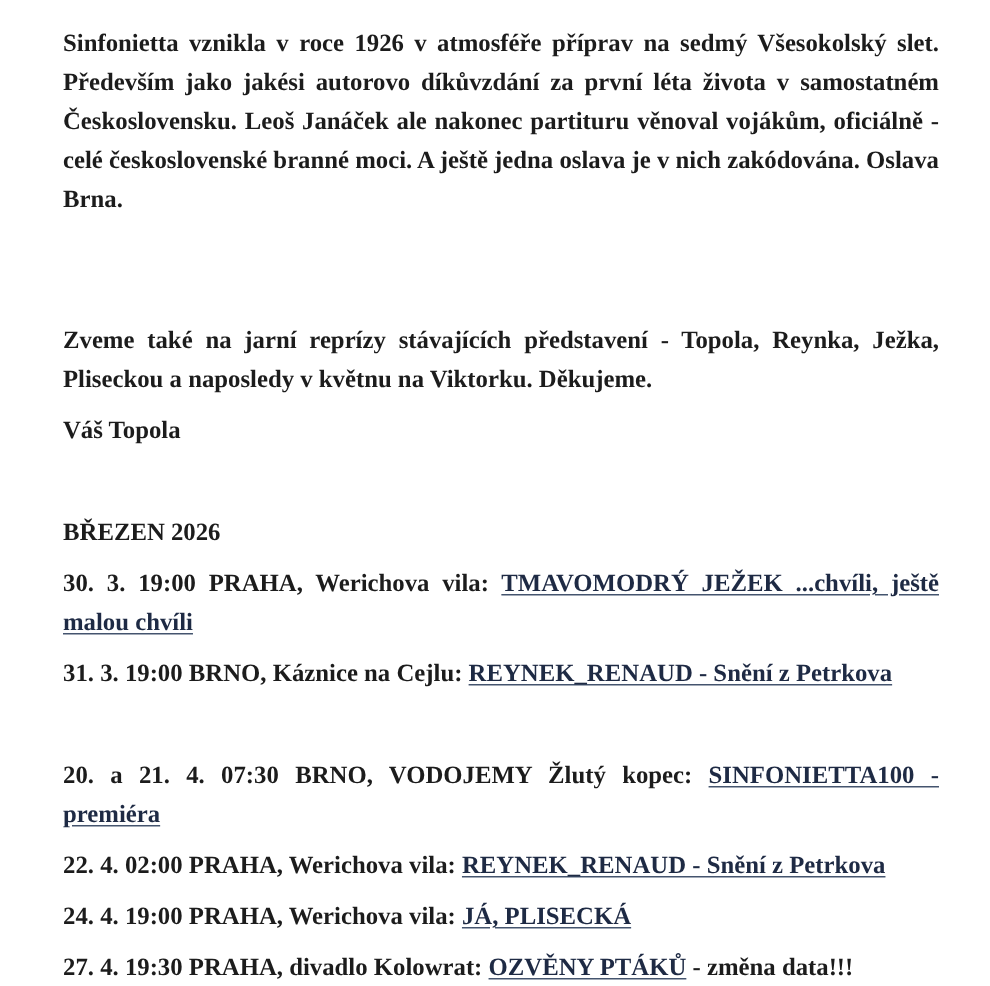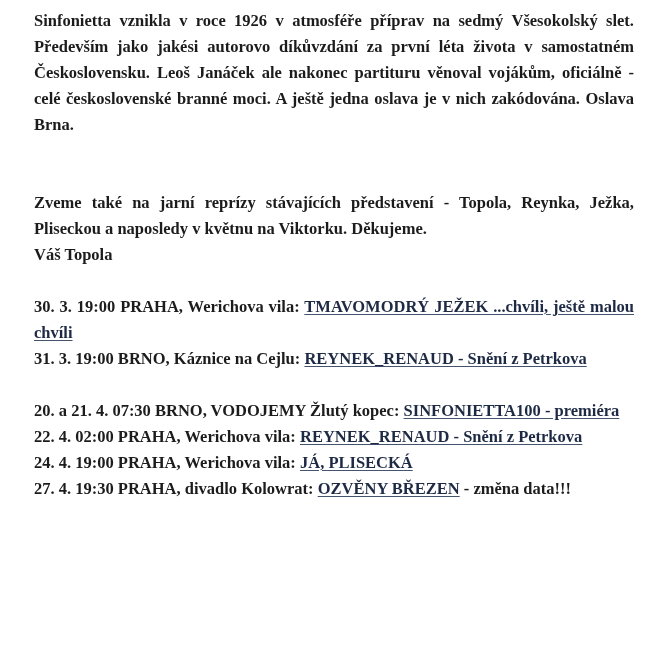--- a/index.html
+++ b/index.html
@@ -18,21 +18,21 @@
       left: 34px;
       top: 8px;
       width: 600px;
       font-family: "Liberation Serif", "DejaVu Serif", serif;
       font-weight: bold;
       font-size: 16.5px;
       line-height: 26px;
       color: #1c1c1c;
     }
     .para {
-      margin: 0;
+      margin: 8px;
     }
     .justify {
       text-align: justify;
     }
     .gap {
       height: 26px;
     }
     a.lnk {
       color: #1e2a44;
       text-decoration: underline;
@@ -64,20 +64,21 @@
 
 
   <div class="gap"></div>
 
   <p class="para justify">Zveme také na jarní reprízy stávajících představení - Topola, Reynka, Ježka, Pliseckou a naposledy v květnu na Viktorku. Děkujeme.</p>
   <p class="para">Váš Topola</p>
 
   <div class="gap"></div>
 
   <div>
+    <p class="para">BŘEZEN 2026</p>
 
     <p class="para justify">
       <span>30. 3. 19:00 PRAHA, Werichova vila: </span><a class="lnk" href="#">TMAVOMODRÝ JEŽEK ...chvíli, ještě malou chvíli</a><span></span>
     </p>
 
     <p class="para">
       <span>31. 3. 19:00 BRNO, Káznice na Cejlu: </span><a class="lnk" href="#">REYNEK_RENAUD - Snění z Petrkova</a><span></span>
     </p>
   </div>
 
@@ -91,18 +92,18 @@
 
     <p class="para">
       <span>22. 4. 02:00 PRAHA, Werichova vila: </span><a class="lnk" href="#">REYNEK_RENAUD - Snění z Petrkova</a><span></span>
     </p>
 
     <p class="para">
       <span>24. 4. 19:00 PRAHA, Werichova vila: </span><a class="lnk" href="#">JÁ, PLISECKÁ</a><span></span>
     </p>
 
     <p class="para">
-      <span>27. 4. 19:30 PRAHA, divadlo Kolowrat: </span><a class="lnk" href="#">OZVĚNY BŘEZEN</a><span> - změna data!!!</span>
+      <span>27. 4. 19:30 PRAHA, divadlo Kolowrat: </span><a class="lnk" href="#">OZVĚNY PTÁKŮ</a><span> - změna data!!!</span>
     </p>
 
   </div>
 
 </div>
 
 </body></html>

